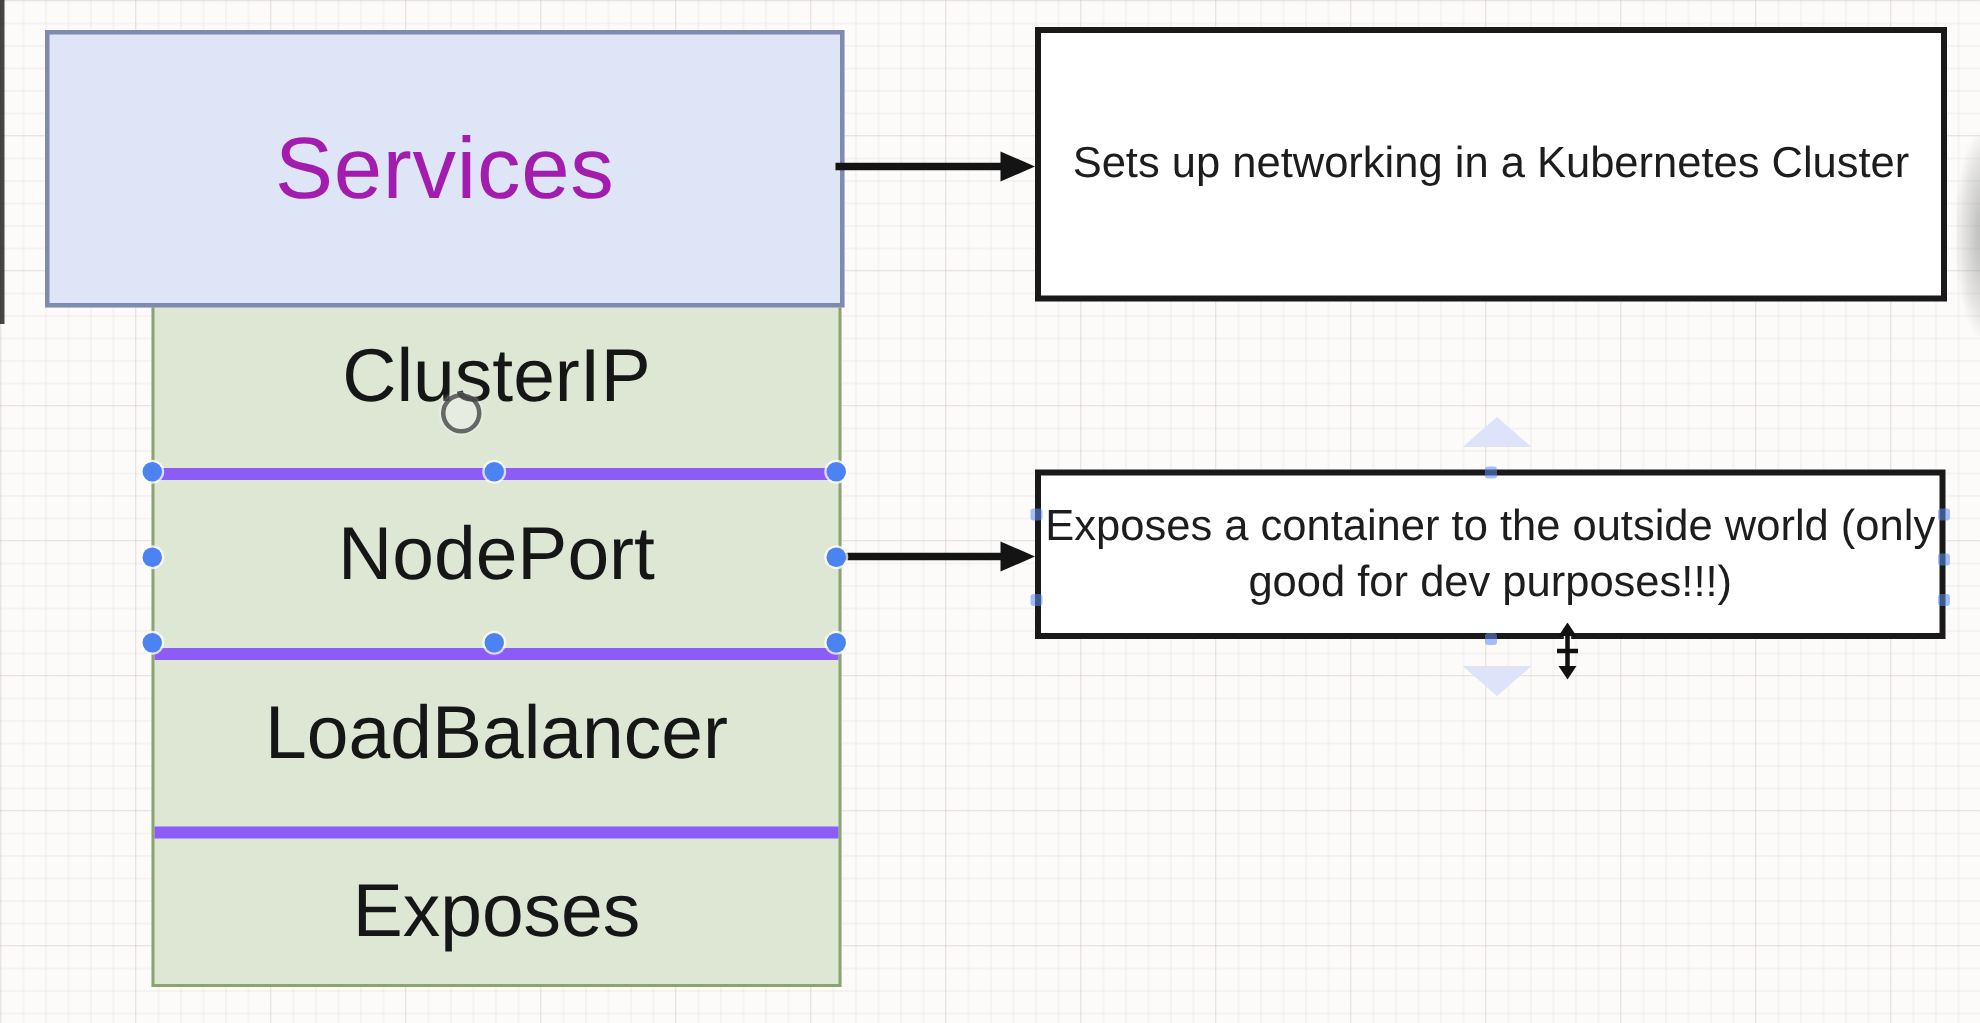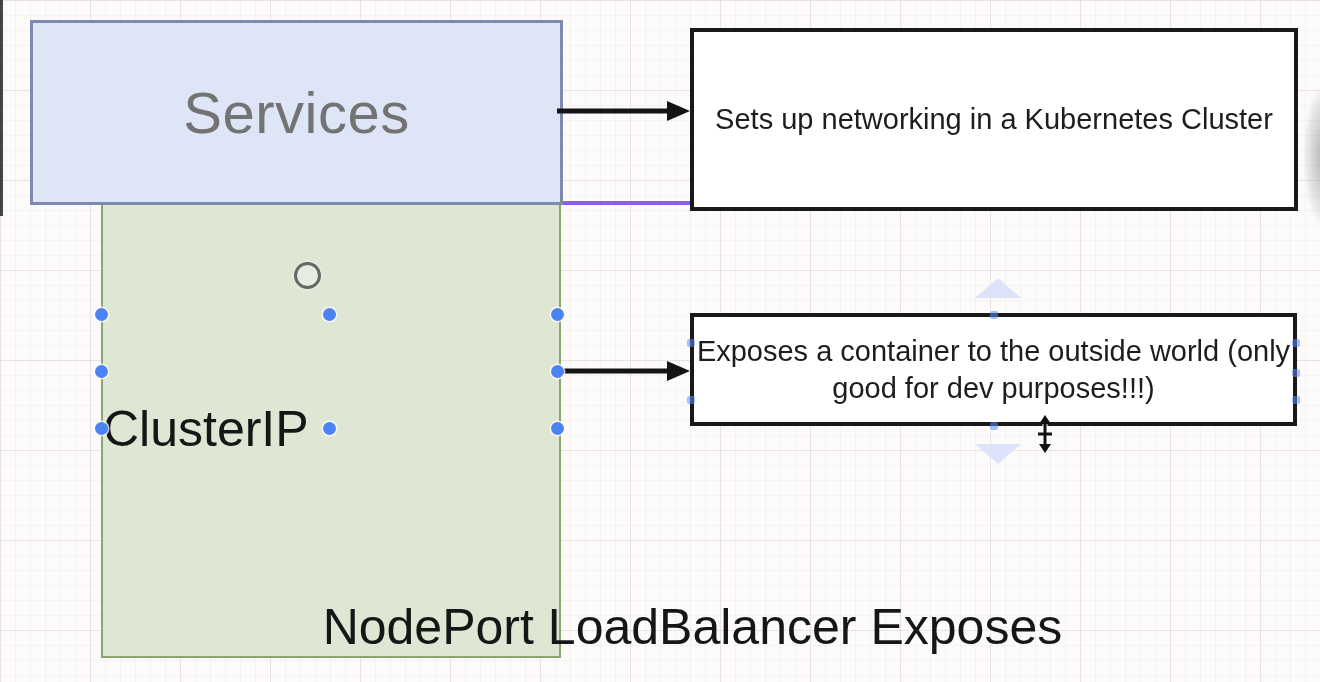--- a/index.html
+++ b/index.html
@@ -14,38 +14,38 @@
       linear-gradient(to bottom, rgba(210,196,200,.16) 1px, transparent 1px);
     background-size:90px 90px,90px 90px,15px 15px,15px 15px;
     filter:blur(0.35px);
   }
   .abs{position:absolute;}
   
   .services-box{
     left:30px;top:20px;width:527px;height:179px;
     border:3px solid #7e8aae;background:#dde5f7;z-index:3;
     display:flex;align-items:center;justify-content:center;
-    font-size:58px;color:#737373;letter-spacing:.5px;
+    font-size:58px;color:#a21caf;letter-spacing:.5px;
   }
   .stack{
     left:101px;top:199px;width:456px;height:455px;
     border:2px solid #8ba570;background:#dee6d4;z-index:2;
-    display:flex;gap:14px;
+    display:flex;flex-direction:column;gap:14px;
   }
   .stack-cell{
     flex:1 1 0;display:flex;align-items:center;justify-content:center;
     font-size:50px;color:#161616;
   }
-  .stack-cell + .stack-cell{border-top:4px solid #8b5cf6;align-items:flex-end;}
+  .stack-cell + .stack-cell{border-top:8px solid #8b5cf6;}
   .note{
     background:#ffffff;border:4px solid #191919;z-index:3;
     display:flex;align-items:center;justify-content:center;text-align:center;
     font-size:29px;line-height:37px;color:#1d1d1d;
   }
-  .note-1{left:690px;top:28px;width:608px;height:183px;padding:0 6px;box-sizing:border-box;}
+  .note-1{left:690px;top:18px;width:608px;height:183px;padding:0 6px;box-sizing:border-box;}
   .note-2{left:690px;top:313px;width:607px;height:113px;padding:18px 2px;box-sizing:border-box;}
   .connector{z-index:4;overflow:visible;}
   
   .handle{
     width:13px;height:13px;border-radius:50%;
     background:#4b84f2;box-shadow:0 0 0 1.5px rgba(255,255,255,.75);
     z-index:6;margin:-6.5px 0 0 -6.5px;
   }
   
   .conn-dot{

